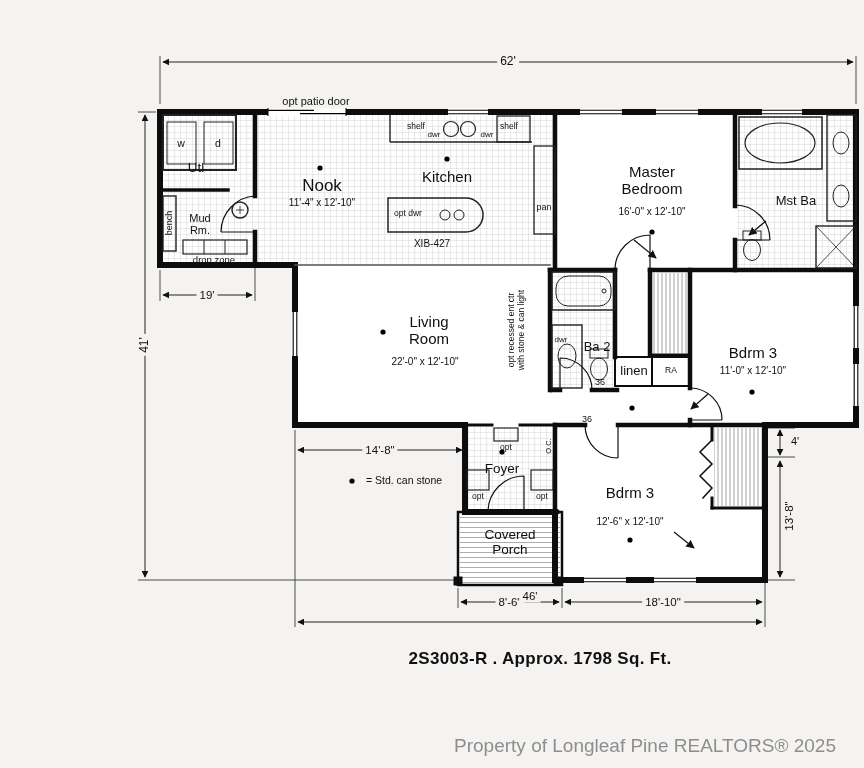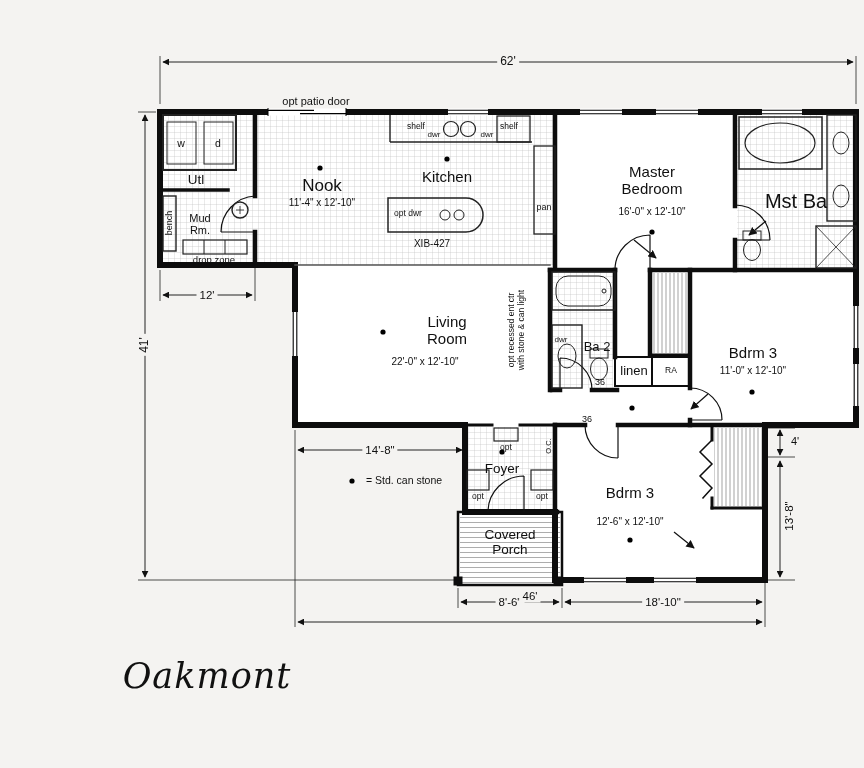--- a/index.html
+++ b/index.html
@@ -237,51 +237,51 @@
     <circle cx="502" cy="452" r="2.6"></circle>
     <circle cx="632" cy="408" r="2.6"></circle>
     <circle cx="752" cy="392" r="2.6"></circle>
     <circle cx="630" cy="540" r="2.6"></circle>
     <circle cx="352" cy="481" r="2.6"></circle>
   </g>
 </svg>
 
 <div class="lbl dimlbl" style="left:508px;top:62px;font-size:12px">62'</div>
 <div class="lbl rot dimlbl" style="left:145px;top:345px;font-size:12px">41'</div>
-<div class="lbl dimlbl" style="left:207px;top:295px;font-size:11.5px">12'</div>
+<div class="lbl dimlbl" style="left:207px;top:295px;font-size:11.5px">19'</div>
 <div class="lbl dimlbl" style="left:380px;top:450px;font-size:11.5px">14'-8"</div>
 <div class="lbl dimlbl" style="left:510px;top:602px;font-size:11.5px">8'-6"</div>
 <div class="lbl dimlbl" style="left:663px;top:602px;font-size:11.5px">18'-10"</div>
 <div class="lbl dimlbl" style="left:530px;top:596px;font-size:11.5px">46'</div>
 <div class="lbl dimlbl" style="left:795px;top:441px;font-size:11px">4'</div>
 <div class="lbl rot dimlbl" style="left:789px;top:516px;font-size:11.5px">13'-8"</div>
 
 <div class="lbl" style="left:316px;top:101px;font-size:11px">opt patio door</div>
 <div class="lbl" style="left:322px;top:186px;font-size:17px">Nook</div>
 <div class="lbl" style="left:322px;top:203px;font-size:10px">11'-4" x 12'-10"</div>
 <div class="lbl" style="left:447px;top:177px;font-size:15px">Kitchen</div>
 <div class="lbl" style="left:432px;top:244px;font-size:10px">XIB-427</div>
 <div class="lbl" style="left:408px;top:214px;font-size:8.5px">opt dwr</div>
 <div class="lbl" style="left:416px;top:127px;font-size:8.5px">shelf</div>
 <div class="lbl" style="left:509px;top:127px;font-size:8.5px">shelf</div>
 <div class="lbl" style="left:434px;top:135px;font-size:8px">dwr</div>
 <div class="lbl" style="left:487px;top:135px;font-size:8px">dwr</div>
 <div class="lbl" style="left:544px;top:207px;font-size:9px">pan</div>
-<div class="lbl" style="left:196px;top:180px;font-size:13.5px">Utl</div>
+<div class="lbl" style="left:196px;top:168px;font-size:13.5px">Utl</div>
 <div class="lbl" style="left:200px;top:224px;font-size:11px">Mud
 Rm.</div>
 <div class="lbl rot" style="left:169px;top:223px;font-size:9px">bench</div>
 <div class="lbl" style="left:214px;top:260px;font-size:9.5px">drop zone</div>
 <div class="lbl" style="left:181px;top:144px;font-size:10.5px">w</div>
 <div class="lbl" style="left:218px;top:144px;font-size:10.5px">d</div>
 <div class="lbl" style="left:652px;top:181px;font-size:15px">Master
 Bedroom</div>
 <div class="lbl" style="left:652px;top:212px;font-size:10px">16'-0" x 12'-10"</div>
-<div class="lbl" style="left:796px;top:201px;font-size:20px">Mst Ba</div>
-<div class="lbl" style="left:447px;top:331px;font-size:15px">Living
+<div class="lbl" style="left:796px;top:201px;font-size:13px">Mst Ba</div>
+<div class="lbl" style="left:429px;top:331px;font-size:15px">Living
 Room</div>
 <div class="lbl" style="left:425px;top:362px;font-size:10px">22'-0" x 12'-10"</div>
 <div class="lbl" style="left:597px;top:347px;font-size:13px">Ba 2</div>
 <div class="lbl" style="left:561px;top:340px;font-size:8px">dwr</div>
 <div class="lbl" style="left:753px;top:353px;font-size:15px">Bdrm 3</div>
 <div class="lbl" style="left:753px;top:371px;font-size:10px">11'-0" x 12'-10"</div>
 <div class="lbl" style="left:630px;top:493px;font-size:15px">Bdrm 3</div>
 <div class="lbl" style="left:630px;top:522px;font-size:10px">12'-6" x 12'-10"</div>
 <div class="lbl" style="left:502px;top:469px;font-size:13.5px">Foyer</div>
 <div class="lbl" style="left:510px;top:542px;font-size:13.5px">Covered
@@ -292,15 +292,16 @@
 <div class="lbl" style="left:671px;top:371px;font-size:8.5px">RA</div>
 <div class="lbl" style="left:600px;top:382px;font-size:9px">36</div>
 <div class="lbl" style="left:587px;top:419px;font-size:9px">36</div>
 <div class="lbl" style="left:506px;top:448px;font-size:8.5px">opt</div>
 <div class="lbl" style="left:478px;top:497px;font-size:8.5px">opt</div>
 <div class="lbl" style="left:542px;top:497px;font-size:8.5px">opt</div>
 <div class="lbl rot" style="left:549px;top:446px;font-size:7.5px">O.C.</div>
 
 <div class="lbl" style="left:404px;top:481px;font-size:10.5px"><span>=  Std. can stone</span></div>
 
-<div class="lbl brand" style="left:207px;top:677px">Oakmont</div>
+<div class="lbl model" style="left:540px;top:659px">2S3003-R .  Approx. 1798 Sq. Ft.</div>
+<div class="lbl water" style="left:645px;top:746px">Property of Longleaf Pine REALTORS® 2025</div>
 
 </div>
 
 </body></html>

